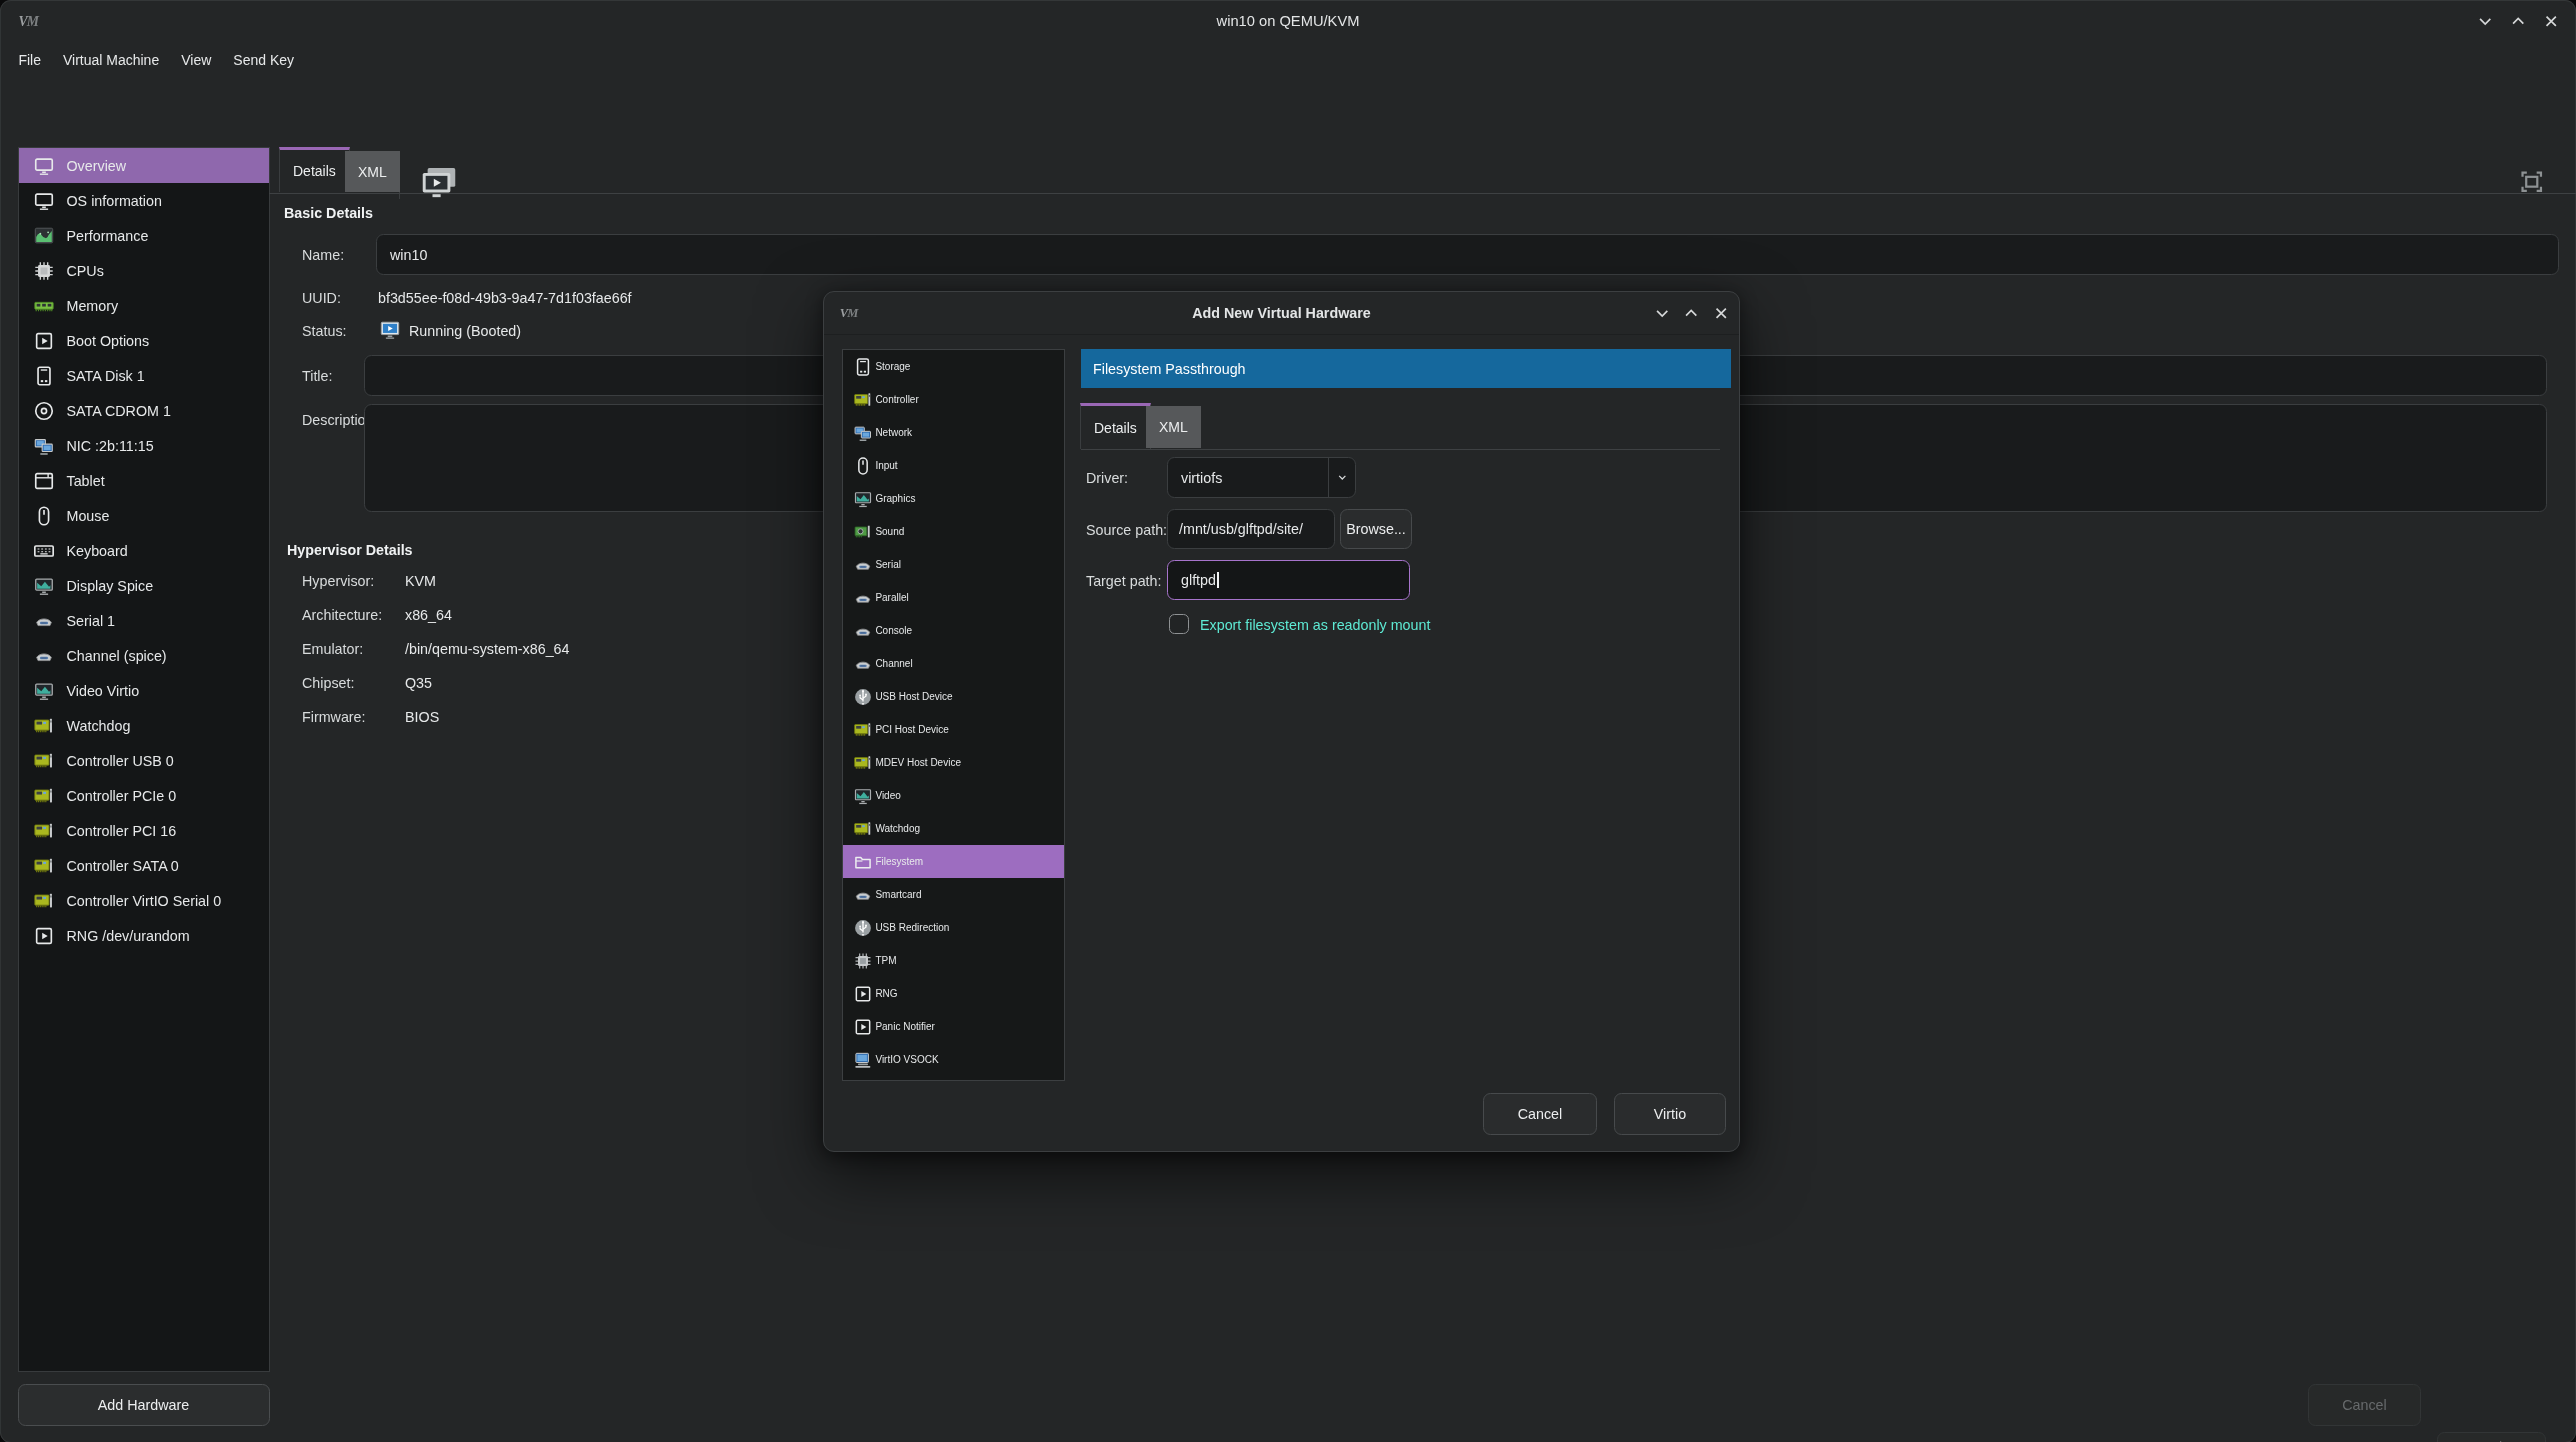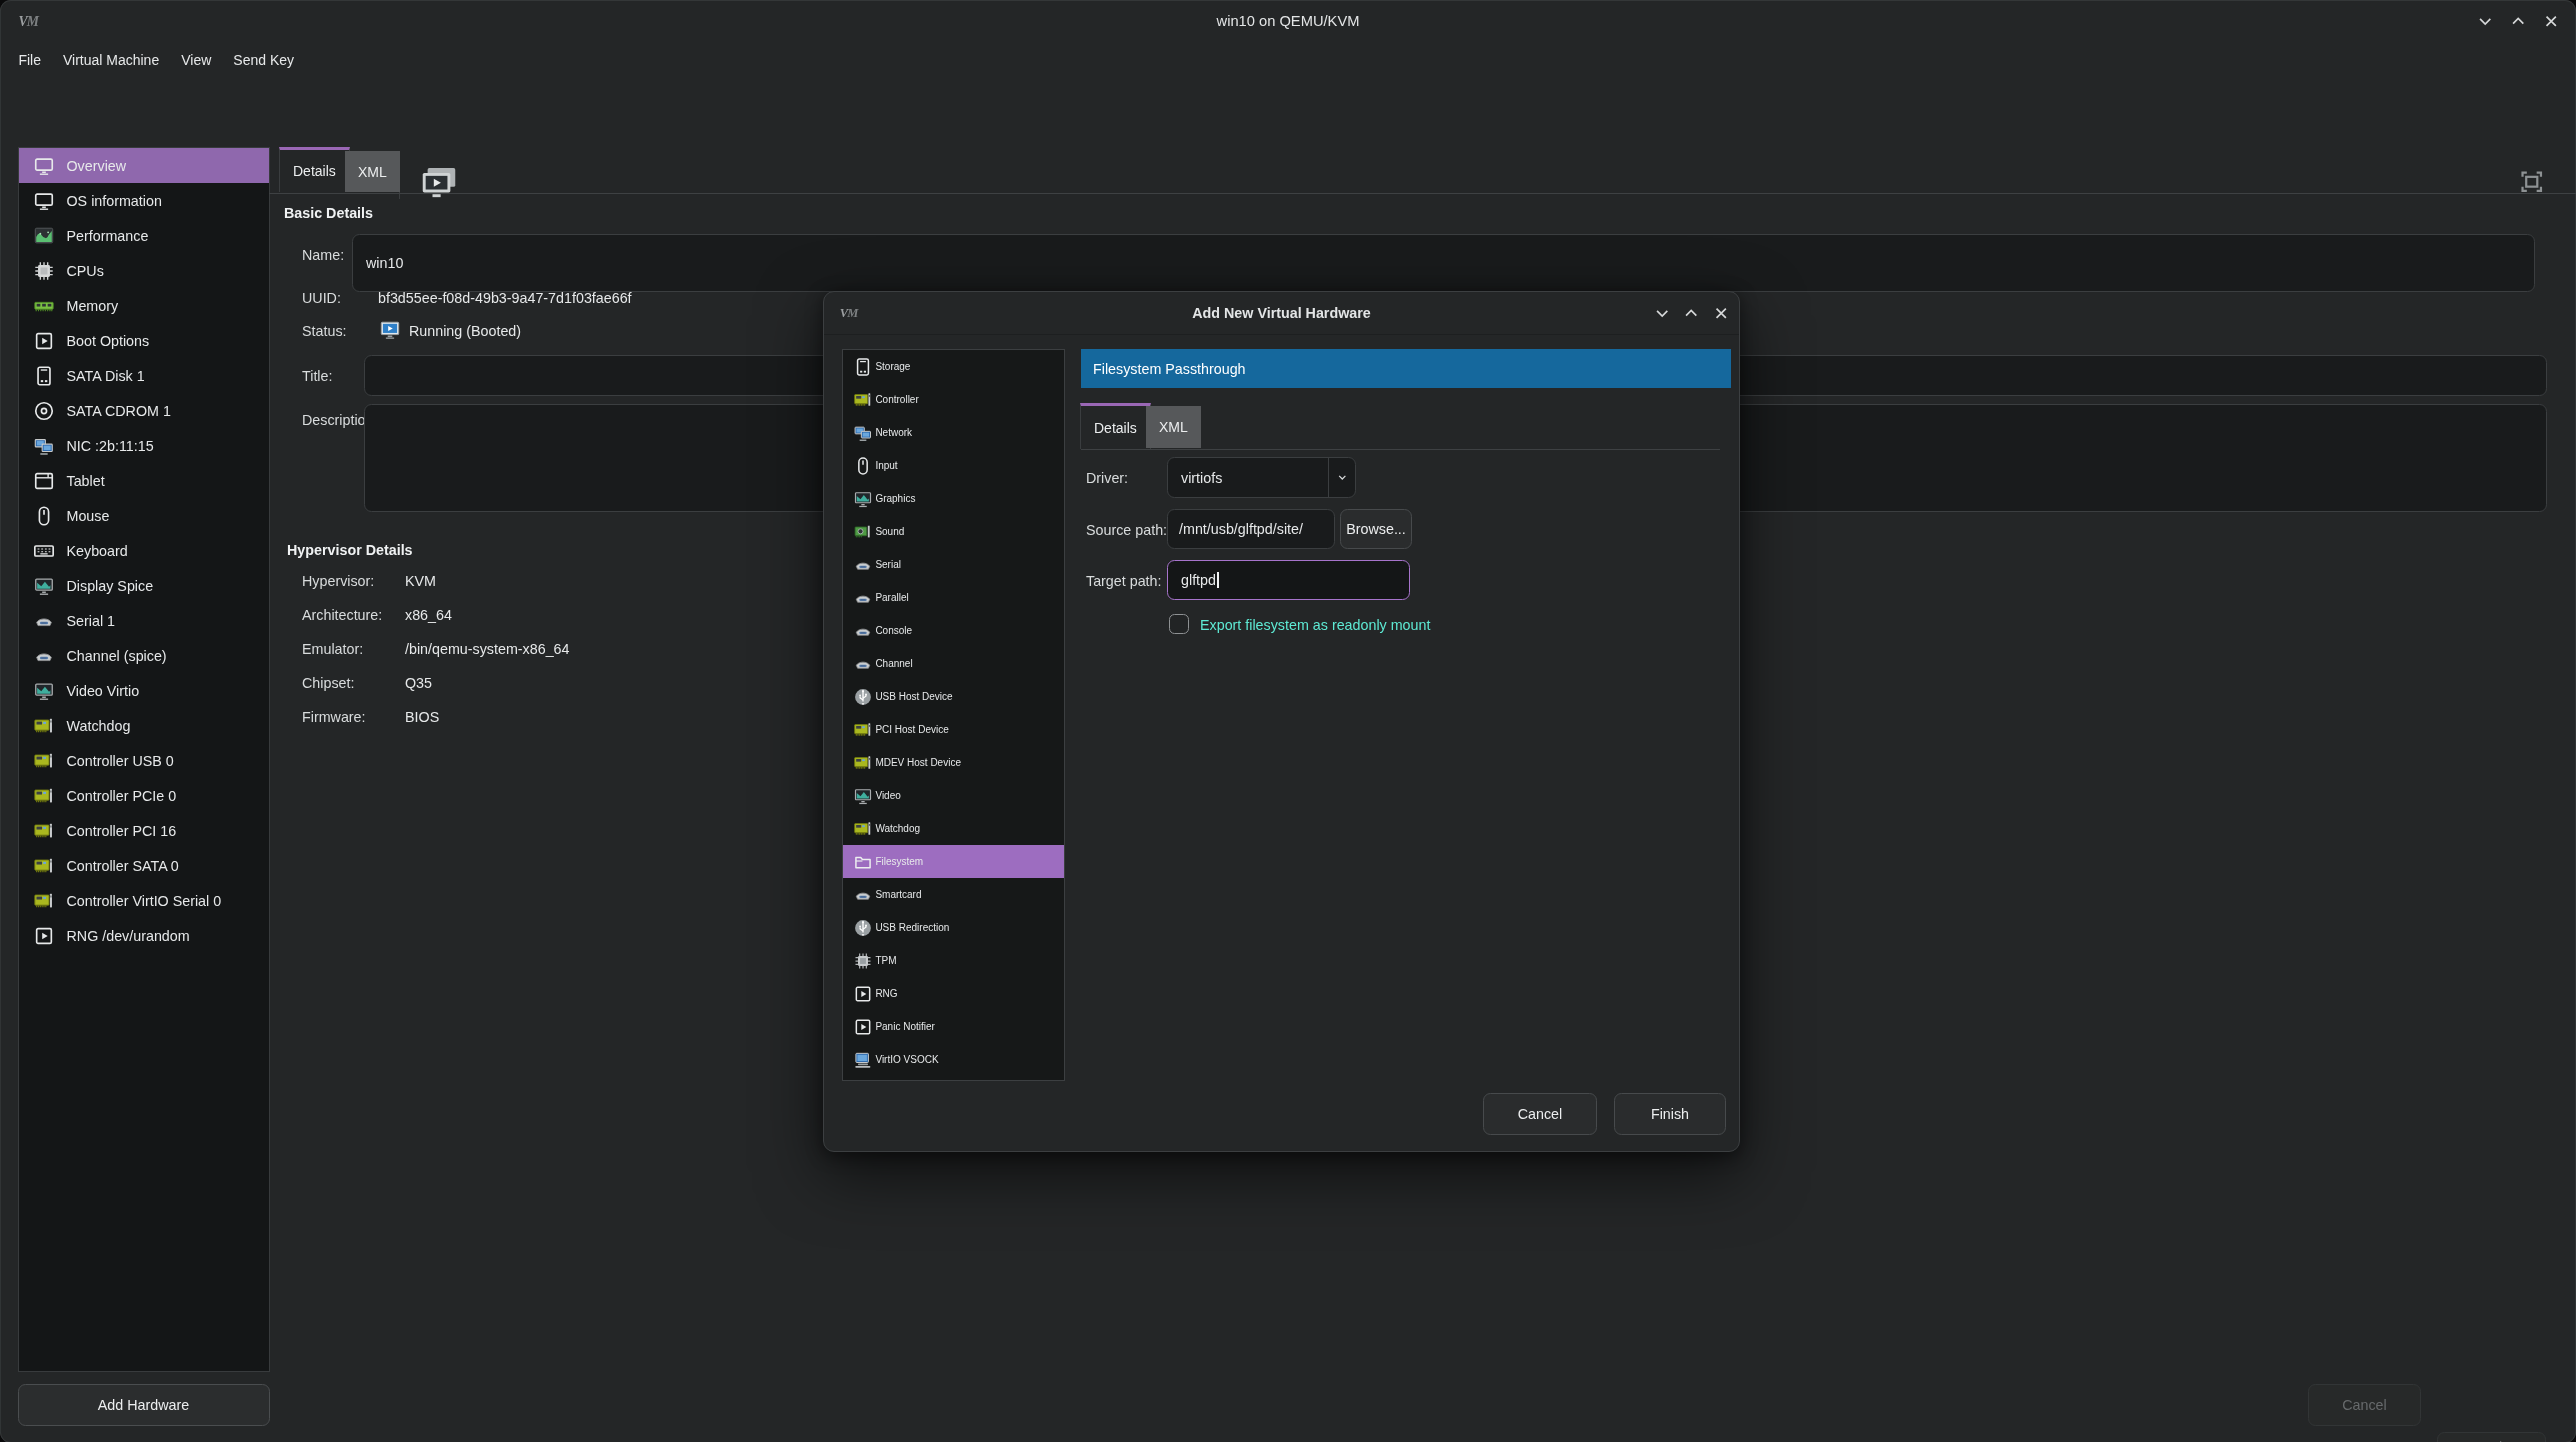--- a/index.html
+++ b/index.html
@@ -411,21 +411,21 @@
   <div class="tab active" style="left:279px;top:147px;height:45px">
       <span>Details</span>
     </div>
   <div class="tab inactive" style="left:345px;top:151px;height:41px">
       <span>XML</span>
     </div>
   <div class="tab-underline" style="left:269px;right:0;top:193px"></div>
 
   <div class="h-bold" style="left:284px;top:205px">Basic Details</div>
   <div class="flabel" style="left:302px;top:247px">Name:</div>
-  <div class="entry" style="left:352px;top:234px;width:2183px;height:58px">
+  <div class="entry" style="left:376px;top:234px;width:2183px;height:41px">
       <span>win10</span>
     </div>
   <div class="flabel" style="left:302px;top:290px">UUID:</div>
   <div class="fvalue" style="left:378px;top:290px">bf3d55ee-f08d-49b3-9a47-7d1f03fae66f</div>
   <div class="flabel" style="left:302px;top:323px">Status:</div>
   <span class="inline-ic" style="left:378px;top:319px"><svg viewBox="0 0 24 24" width="100%" height="100%">
         <rect x="2.5" y="3.5" width="19" height="13.5" rx="1" fill="#dfe7ee" stroke="#9aa0a2"></rect>
         <rect x="4.3" y="5.3" width="15.4" height="9.9" fill="#2f80c8"></rect>
         <path d="M10 7.5l5 2.75-5 2.75z" fill="#fff"></path>
         <rect x="9.5" y="18" width="5" height="1.8" fill="#9aa0a2"></rect>
@@ -751,17 +751,17 @@
     <div class="flabel" style="left:262px;top:281px">Target path:</div>
     <div class="entry focus-entry" style="left:343px;top:268px;width:243px;height:40px">
       <span>glftpd</span>
         <span class="caret"></span>
     </div>
 
     <div class="checkbox" style="left:345px;top:322px"></div>
     <div class="flabel" style="left:376px;top:325px;color:#5eead4">Export filesystem as readonly mount</div>
 
     <div class="btn" style="left:659px;top:801px;width:114px;height:42px">Cancel</div>
-    <div class="btn" style="left:790px;top:801px;width:112px;height:42px">Finish</div>
+    <div class="btn" style="left:790px;top:801px;width:112px;height:42px">Virtio</div>
   </div>
 
 </div>
 
 
 </body></html>

